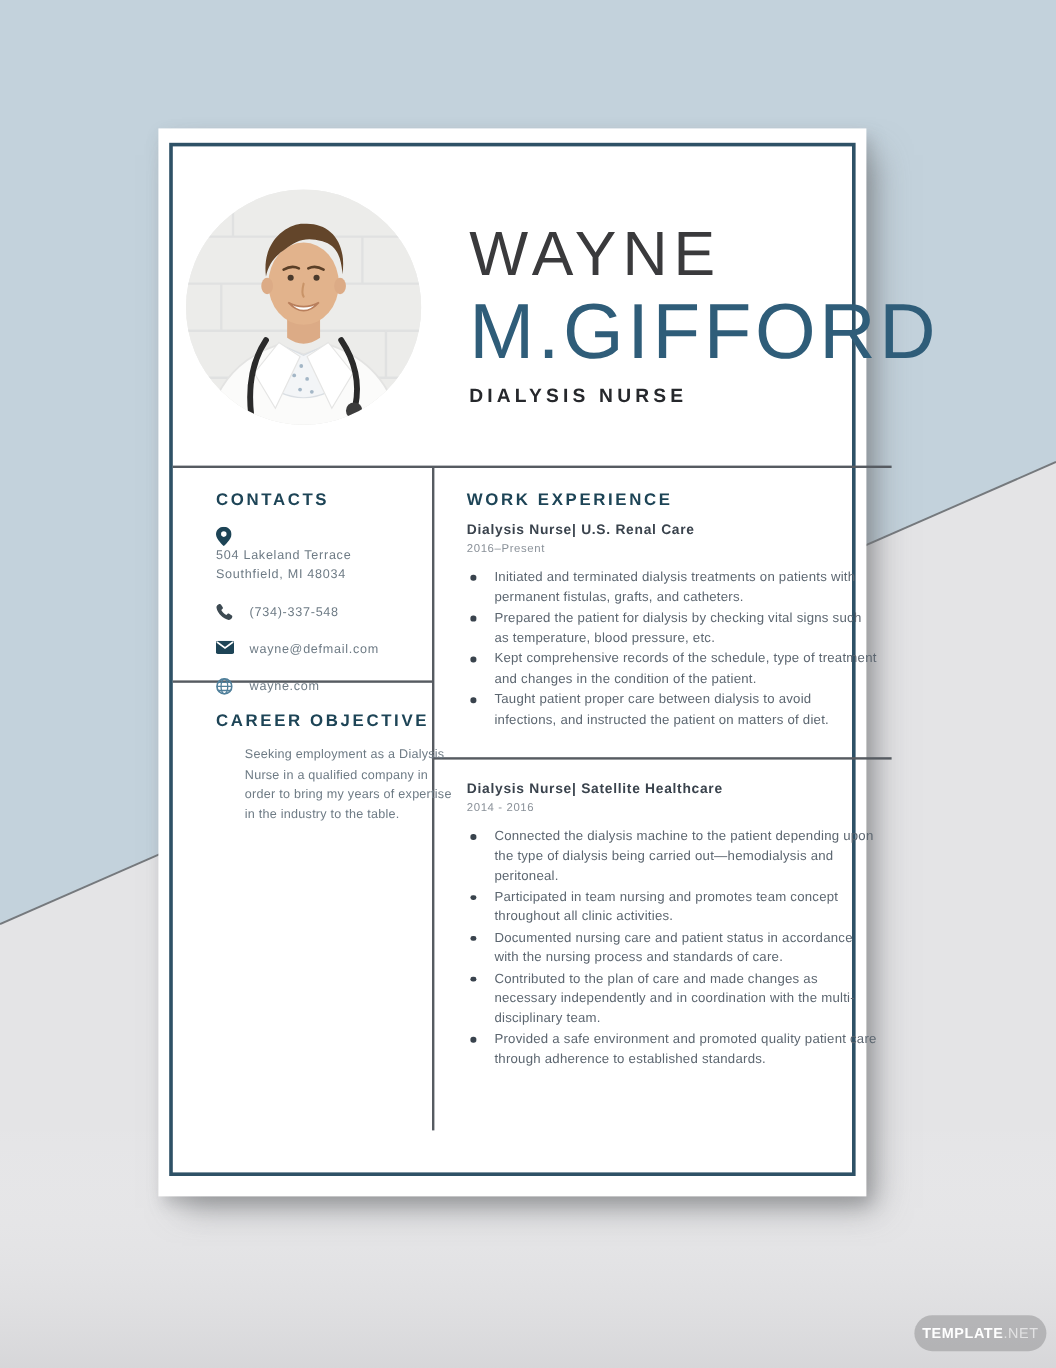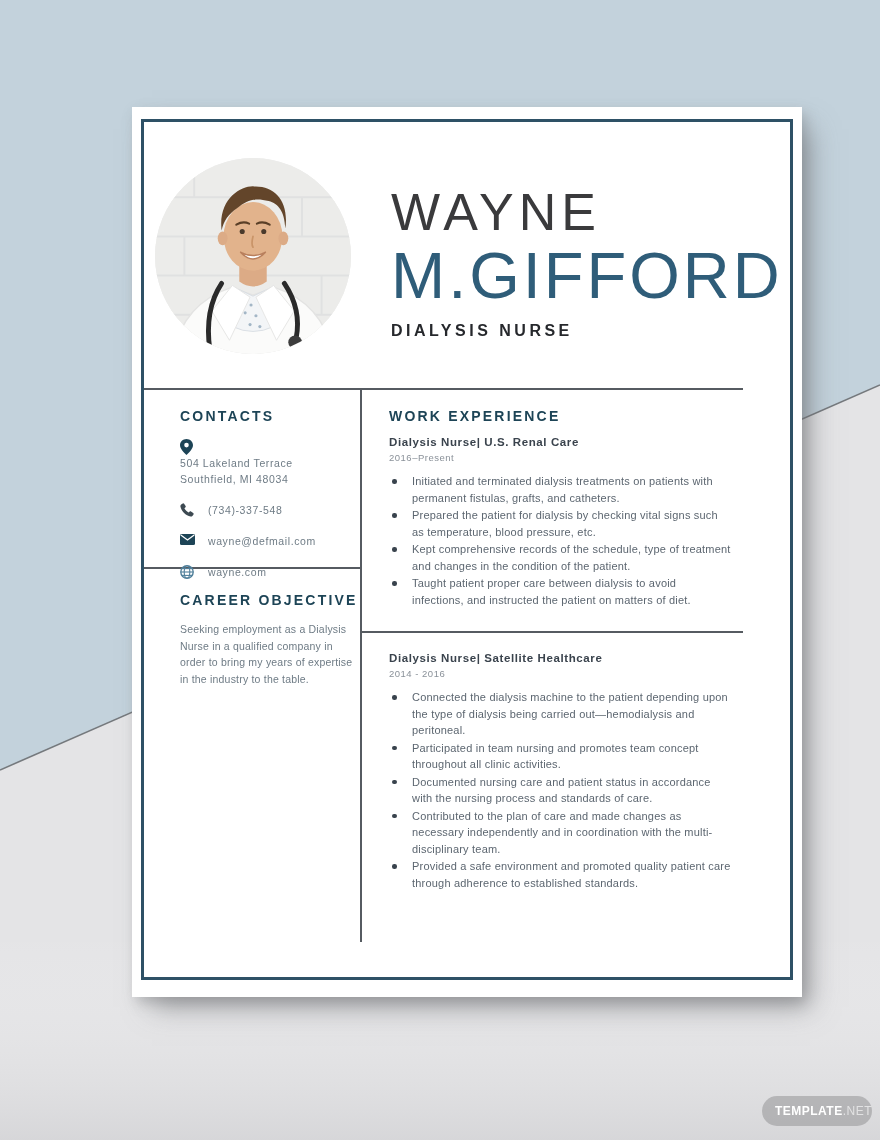--- a/index.html
+++ b/index.html
@@ -3,21 +3,21 @@
 <meta charset="utf-8">
 <style>
   * { margin:0; padding:0; box-sizing:border-box; }
   html,body { width:880px; height:1140px; overflow:hidden; }
   body { font-family:"Liberation Sans", sans-serif; position:relative; background:#e4e4e6; }
 
   .bg-svg { position:absolute; left:0; top:0; width:880px; height:1140px; display:block; }
 
   
   .page {
-    position:absolute; left:132px; top:107px; width:670px; height:890px;
+    position:absolute; left:132px; top:107px; width:590px; height:890px;
     background:#ffffff;
     box-shadow: 14px 16px 26px -6px rgba(105,108,112,.55), 4px 6px 12px rgba(120,122,126,.35);
   }
   .frame {
     position:absolute; left:9px; top:12px; right:9px; bottom:17px;
     border:3px solid #2e5166; pointer-events:none;
   }
 
   
   .photo {
@@ -53,21 +53,21 @@
 
   
   .left-col { position:absolute; left:48px; top:301px; width:183px; }
   .left-col2 { position:absolute; left:48px; top:485px; width:183px; }
   .contact-list { margin-top:14px; }
   .c-row { display:flex; align-items:flex-start; margin-top:15px; }
   .c-row:first-child { margin-top:0;flex-direction:column; }
   .c-icon { width:15px; flex:0 0 15px; margin-right:13px; padding-top:1px; }
   .c-icon svg { display:block; }
   .c-text { font-size:10.5px; letter-spacing:.6px; color:#6e7b85; line-height:16px; }
-  .objective-text { margin-top:13px; font-size:10.5px; letter-spacing:.2px; color:#6e7b85; line-height:16.5px; width:178px; }
+  .objective-text { margin-top:13px; font-size:10.5px; letter-spacing:.2px; color:#6e7b85; line-height:16.5px; width:178px;margin-left:24px; }
 
   
   .right-col { position:absolute; left:257px; top:301px; width:342px; }
   .right-col2 { position:absolute; left:257px; top:545px; width:342px; }
   .job-title { font-size:11.5px; font-weight:700; letter-spacing:.6px; color:#3a434d; }
   .job-block-1 .job-title { margin-top:12px; }
   .job-dates { margin-top:4px; font-size:9.5px; letter-spacing:.5px; color:#8a9199; }
   ul.bullets { list-style:none; margin-top:10px; }
   ul.bullets li {
     position:relative; padding-left:23px; font-size:11px; letter-spacing:.2px;
@@ -75,21 +75,21 @@
   }
   ul.bullets li::before {
     content:""; position:absolute; left:3px; top:6px; width:4.5px; height:4.5px;
     border-radius:50%; background:#39434d;
   }
 
   
   .watermark {
     position:absolute; left:762px; top:1096px; width:110px; height:30px;
     border-radius:15px; background:rgba(148,148,150,.55);
-    display:flex; align-items:center; justify-content:flex-end;
+    display:flex; align-items:center; justify-content:center;
     font-size:12px; letter-spacing:.5px;
   }
   .watermark .b { color:#ffffff; font-weight:700; }
   .watermark .s { color:rgba(255,255,255,.62); font-weight:400; }
 </style>
 </head>
 <body>
 
 <svg class="bg-svg" width="880" height="1140" viewBox="0 0 880 1140">
   <rect width="880" height="1140" fill="#e4e4e6"></rect>

